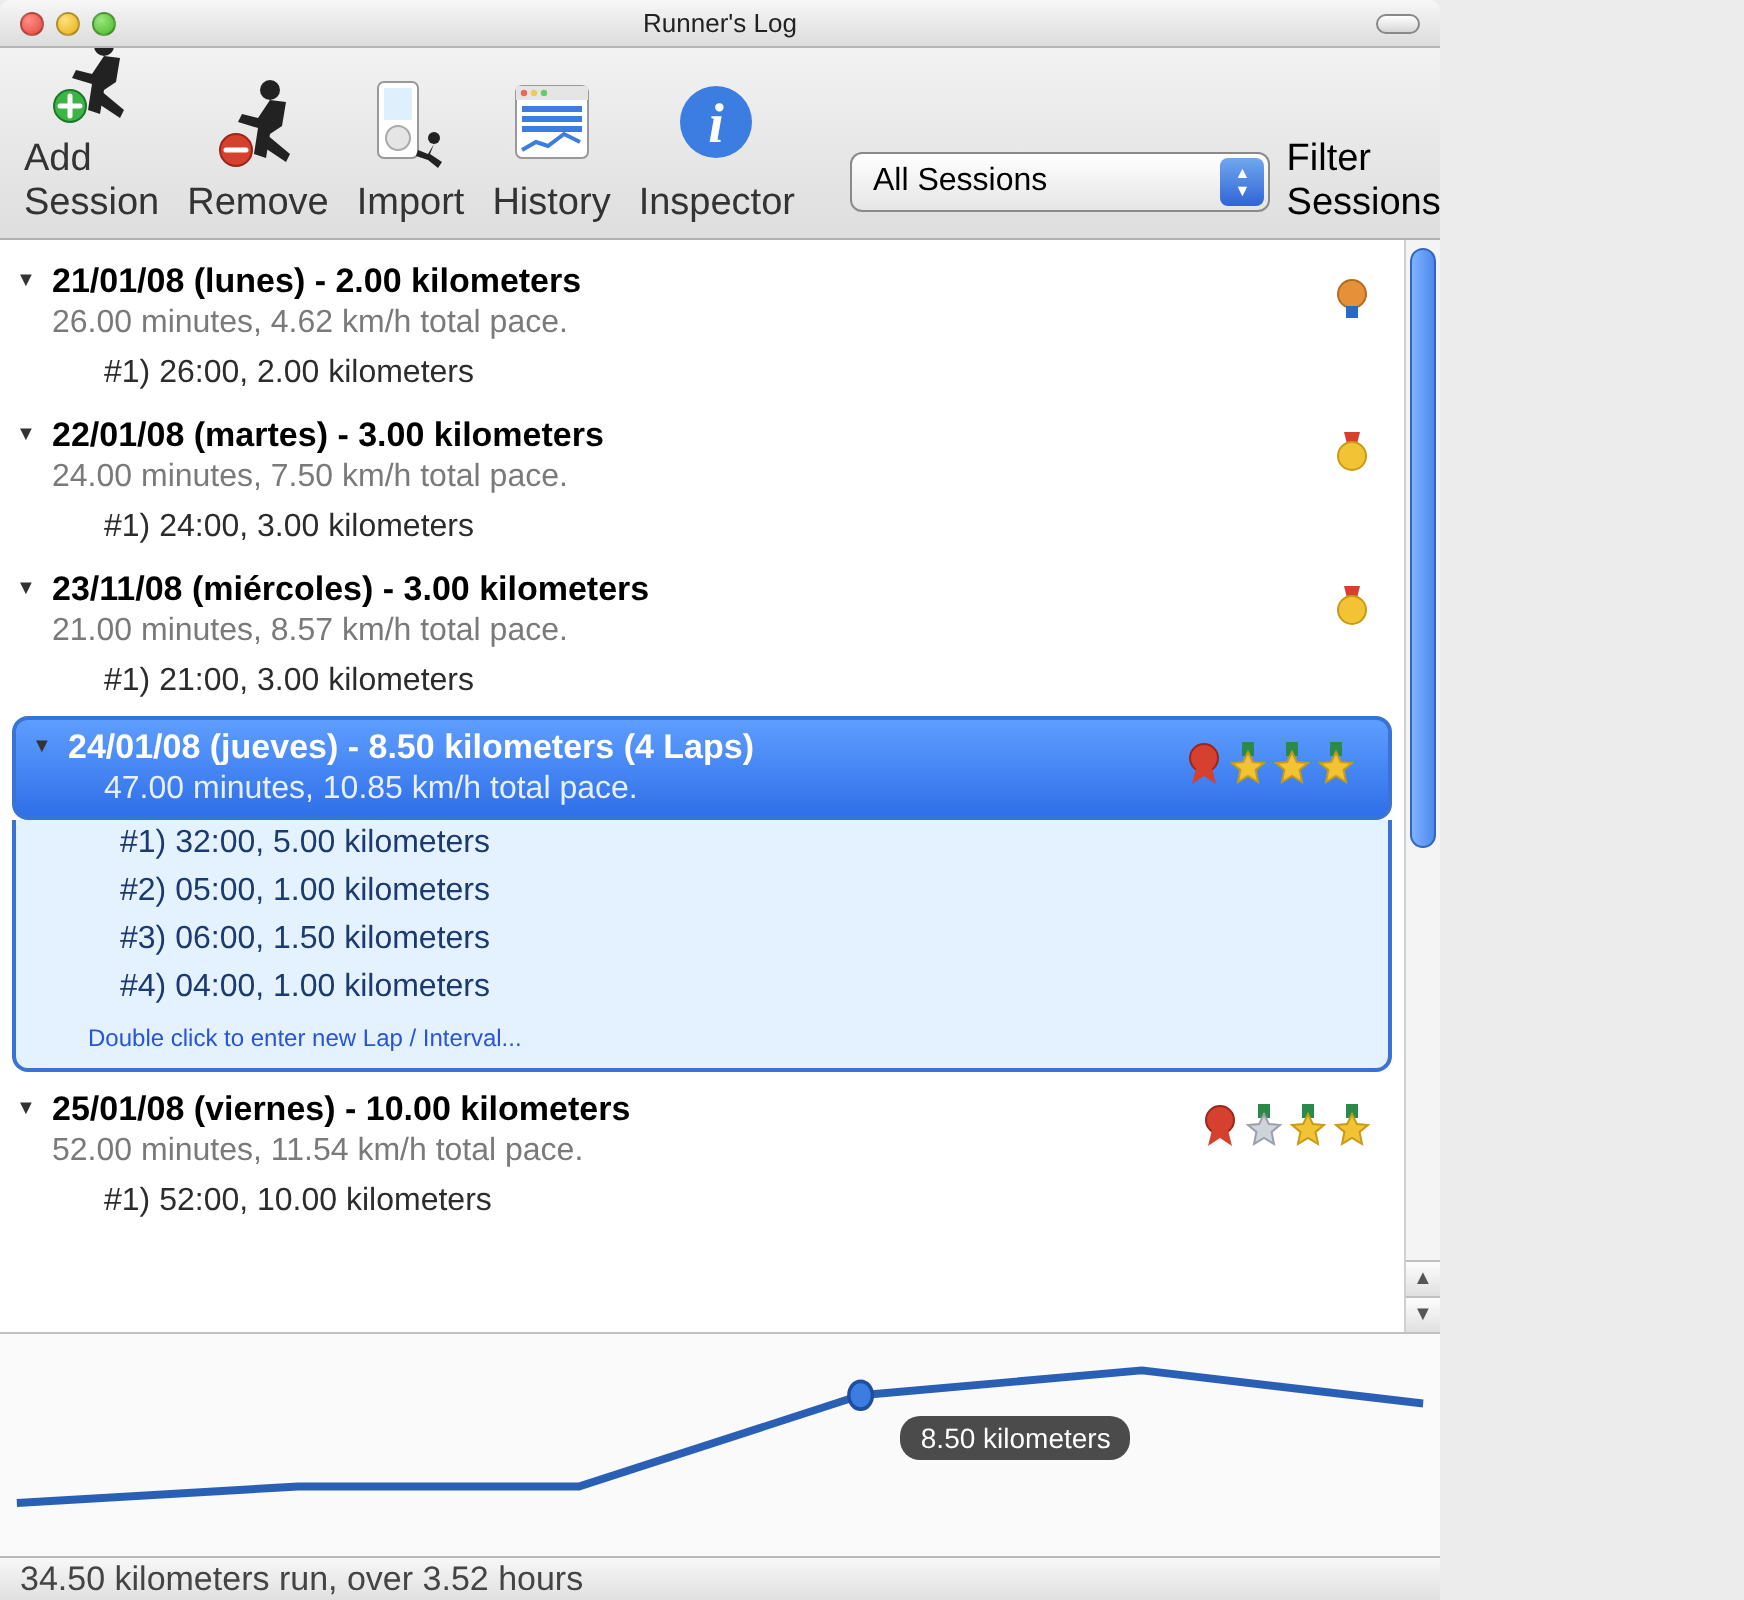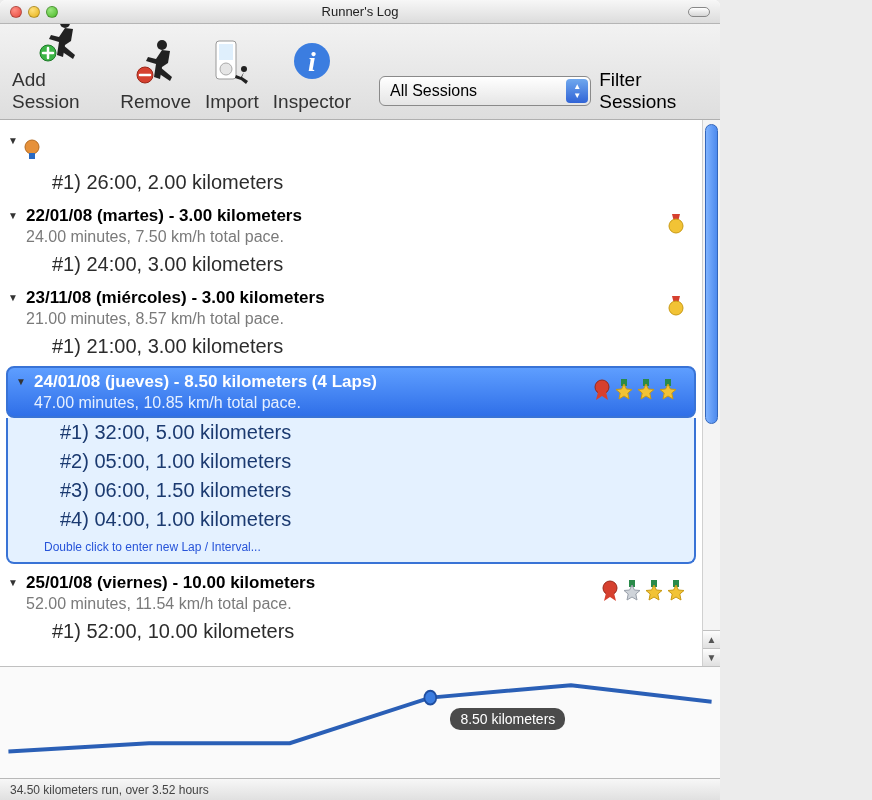--- a/index.html
+++ b/index.html
@@ -139,21 +139,21 @@
   border-top: 1px solid transparent;
   padding: 2px 0 2px 0;
 }
 .session.selected .hdr {
   background: linear-gradient(#5e9eff, #2f6fe8);
   color: #fff;
   border: 2px solid #3973d6;
   border-radius: 8px;
   margin: 0 6px;
 }
-.session.selected .hdr .sub { color: #e6f0ff; }
+.session.selected .hdr .sub { color: #e6f0ff; margin-left: 18px; }
 .session.selected .laps {
   border: 2px solid #3973d6;
   border-top: none;
   border-radius: 0 0 8px 8px;
   margin: 0 6px;
   background: #e4f1ff;
 }
 .hdr {
   display: flex;
   align-items: flex-start;
@@ -174,21 +174,21 @@
 .sub { font-size: 16px; color: #7a7a7a; margin-top: 2px; }
 .medals {
   display: flex;
   gap: 2px;
   align-items: center;
   padding-top: 6px;
 }
 .medal { width: 20px; height: 24px; }
 .lap {
   padding: 3px 0 3px 52px;
-  font-size: 20px;
+  font-size: 16px;
   color: #2c2c2c;
 }
 .session.selected .lap { color: #1b3a70; }
 .new-lap {
   padding: 6px 0 8px 36px;
   color: #2754d9;
   font-size: 12px;
   cursor: pointer;
 }
 
@@ -208,21 +208,21 @@
   border-radius: 10px;
   pointer-events: none;
 }
 .statusbar {
   height: 22px;
   background: linear-gradient(#f7f7f7, #e0e0e0);
   border-top: 1px solid #b8b8b8;
   display: flex;
   align-items: center;
   padding: 0 10px;
-  font-size: 12px;
+  font-size: 17px;
   color: #444;
   text-align: center;
 }
 </style>
 </head>
 <body>
 
 <div class="window">
   <div class="titlebar">
     <div class="traffic">
@@ -267,20 +267,36 @@
           <circle cx="18" cy="32" r="6" fill="#e5e5e5" stroke="#aaa"></circle>
           <circle cx="36" cy="32" r="3" fill="#222"></circle>
           <path d="M36 35 L33 40 L28 38 L27 41 L33 43 L38 47 L40 44 L34 40 Z" fill="#222"></path>
         </svg>
       </div>
       <div class="tb-label">Import</div>
     </div>
     <div class="tb-btn">
       <div class="ico">
         <svg class="runner-svg" viewBox="0 0 48 48">
+          <rect x="6" y="6" width="36" height="36" rx="3" fill="#fff" stroke="#999"></rect>
+          <rect x="6" y="6" width="36" height="7" fill="#e5e5e5"></rect>
+          <circle cx="10" cy="9.5" r="1.6" fill="#e65"></circle>
+          <circle cx="15" cy="9.5" r="1.6" fill="#ec5"></circle>
+          <circle cx="20" cy="9.5" r="1.6" fill="#6c6"></circle>
+          <rect x="9" y="16" width="30" height="3" fill="#3b7de0"></rect>
+          <rect x="9" y="21" width="30" height="3" fill="#3b7de0"></rect>
+          <rect x="9" y="26" width="30" height="3" fill="#3b7de0"></rect>
+          <polyline points="9,38 16,34 22,36 30,30 38,34" fill="none" stroke="#3b7de0" stroke-width="2"></polyline>
+        </svg>
+      </div>
+      <div class="tb-label">History</div>
+    </div>
+    <div class="tb-btn">
+      <div class="ico">
+        <svg class="runner-svg" viewBox="0 0 48 48">
           <circle cx="24" cy="24" r="18" fill="#3b7de0"></circle>
           <circle cx="24" cy="24" r="18" fill="url(#g)" opacity=".3"></circle>
           <text x="24" y="34" font-family="Georgia" font-style="italic" font-weight="bold" font-size="28" text-anchor="middle" fill="#fff">i</text>
         </svg>
       </div>
       <div class="tb-label">Inspector</div>
     </div>
     <div class="spacer"></div>
     <div class="filter-col">
       <div class="filter-select">
@@ -292,20 +308,24 @@
       </div>
       <div class="tb-label">Filter Sessions</div>
     </div>
   </div>
 
   <div class="content">
     <div class="list" id="session-list">
         <div class="session">
           <div class="hdr">
             <div class="disc">▼</div>
+            <div class="hdr-text">
+              <div class="title-line">21/01/08 (lunes) - 2.00 kilometers</div>
+              <div class="sub">26.00 minutes, 4.62 km/h total pace.</div>
+            </div>
             <div class="medals">
               <span><svg class="medal" viewBox="0 0 20 24">
                   <circle cx="10" cy="10" r="7" fill="#e6913a" stroke="#b56b1f"></circle>
                   <rect x="7" y="16" width="6" height="6" fill="#2a6ac2"></rect>
                 </svg></span>
             </div>
           </div>
           <div class="laps">
             <div class="lap">#1) 26:00, 2.00 kilometers</div>
           </div>

